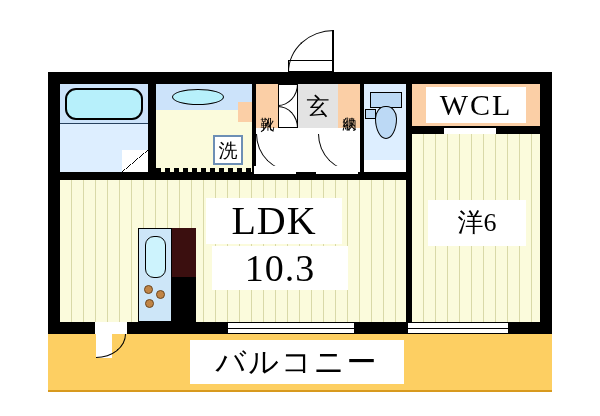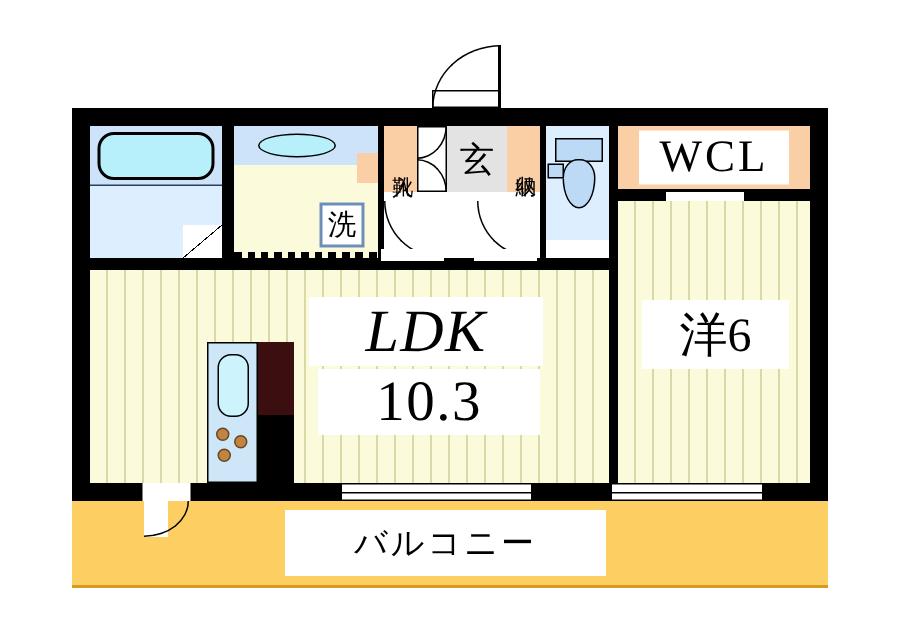--- a/index.html
+++ b/index.html
@@ -53,23 +53,23 @@
     background: #ffffff;
     line-height: 1;
   }
   .lbl-vert {
     writing-mode: vertical-rl;
     text-orientation: upright;
     line-height: 1.0;
   }
   .ldk-name   { font-size: 40px; letter-spacing: 1px; }
   .ldk-area   { font-size: 38px; letter-spacing: 1px; }
-  .yo-label   { font-size: 32px; }
+  .yo-label   { font-size: 26px; }
   .wcl-label  { font-size: 30px; letter-spacing: 2px; }
-  .balc-label { font-size: 22px; letter-spacing: 2px; }
+  .balc-label { font-size: 30px; letter-spacing: 2px; }
   .sen-label  { font-size: 19px; border: 2px solid #6d8fb5; background:#ffffff; }
   .small-kanji{ font-size: 14px; background: transparent; }
   .gen-label  { font-size: 23px; background: transparent; }
 
   
   .tub {
     border: 2px solid #000;
     border-radius: 11px;
     background: #b7f0fb;
   }
@@ -199,22 +199,22 @@
 
   <div class="abs wall" style="left:60px; top:172px; width:352px; height:8px;"></div>
 
   <div class="abs floor-stripes" style="left:60px; top:180px; width:352px; height:142px;"></div>
 
   <div class="abs swing swing-bl" style="left:256px; top:134px; width:38px; height:38px;"></div>
   <div class="abs swing swing-bl" style="left:318px; top:134px; width:38px; height:38px;"></div>
   <div class="abs white-fill" style="left:254px; top:166px; width:42px; height:8px;"></div>
   <div class="abs white-fill" style="left:316px; top:166px; width:42px; height:8px;"></div>
 
-  <div class="abs lbl ldk-name" style="left:206px; top:198px; width:156px; height:46px;font-style:italic;">LDK</div>
-  <div class="abs lbl ldk-area" style="left:212px; top:246px; width:148px; height:44px;">10.3</div>
+  <div class="abs lbl ldk-name" style="left:206px; top:198px; width:136px; height:46px;">LDK</div>
+  <div class="abs lbl ldk-area" style="left:212px; top:246px; width:136px; height:44px;">10.3</div>
 
   <div class="abs" style="left:172px; top:228px; width:24px; height:94px;
               background:linear-gradient(to bottom, #3b0f0f 0%, #3b0f0f 52%, #000000 52%, #000000 100%);"></div>
   <div class="abs" style="left:138px; top:228px; width:34px; height:94px; background:#cde6f8; border:1.4px solid #000;"></div>
   <div class="abs sink" style="left:145px; top:236px; width:21px; height:42px;"></div>
   <div class="abs burner" style="left:144px; top:285px; width:9px; height:9px;"></div>
   <div class="abs burner" style="left:156px; top:290px; width:9px; height:9px;"></div>
   <div class="abs burner" style="left:145px; top:299px; width:9px; height:9px;"></div>
 
   <div class="abs wall" style="left:406px; top:134px; width:6px; height:188px;"></div>

